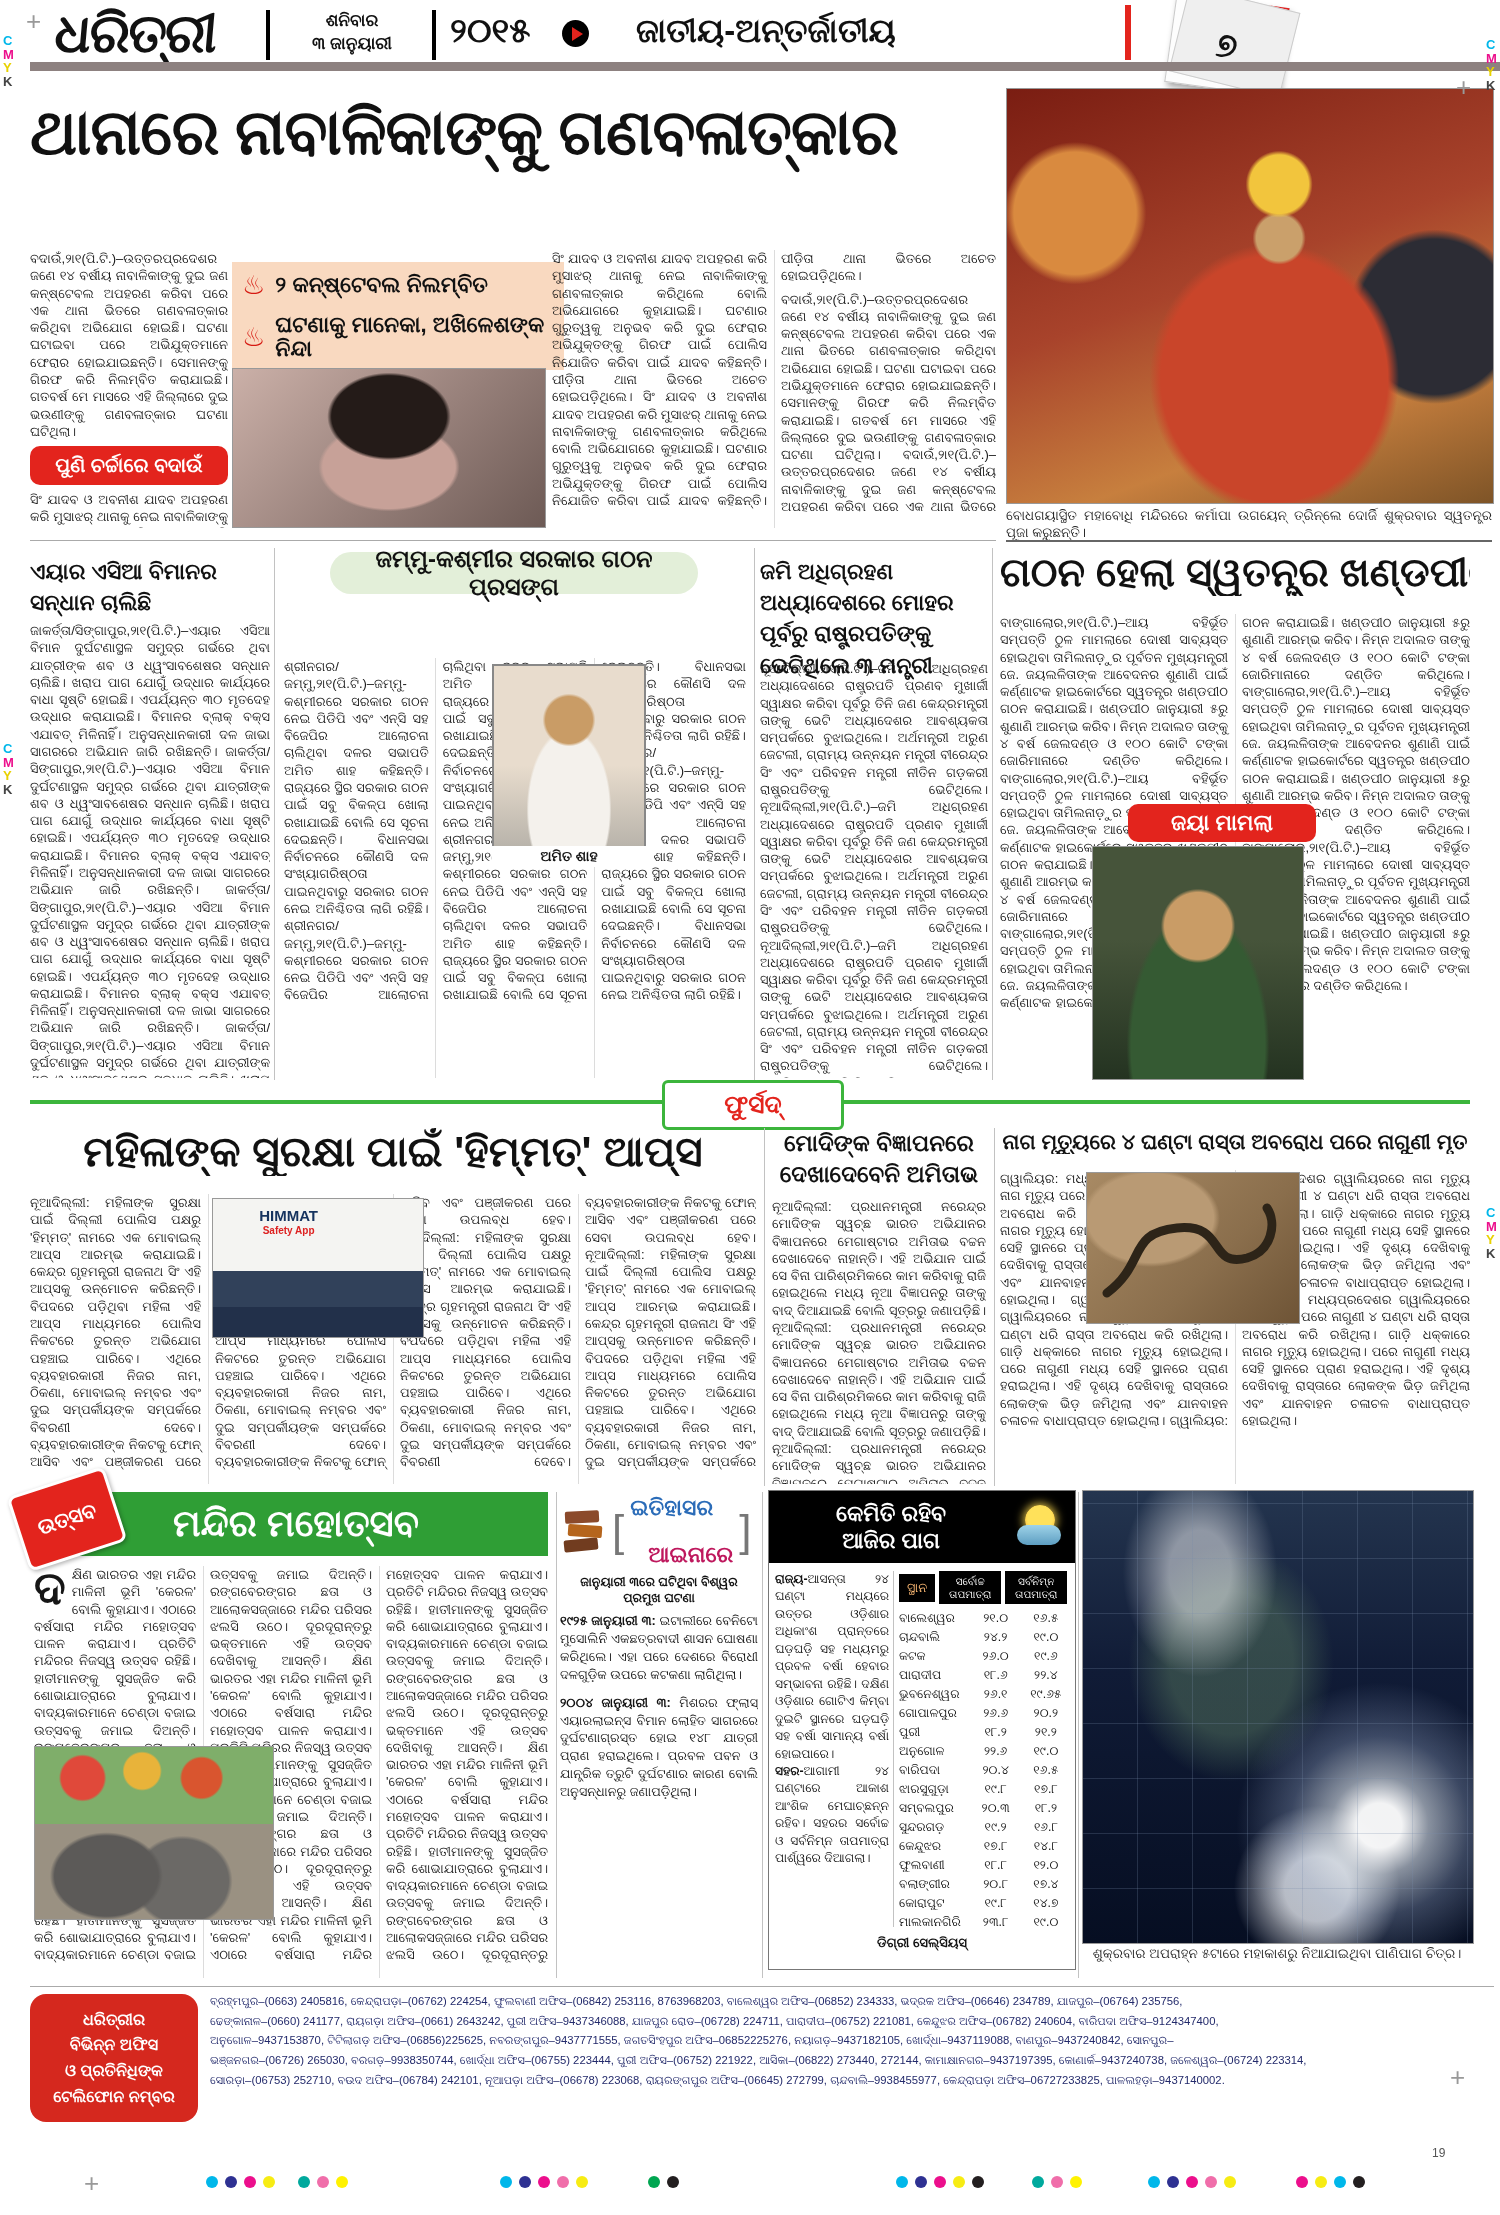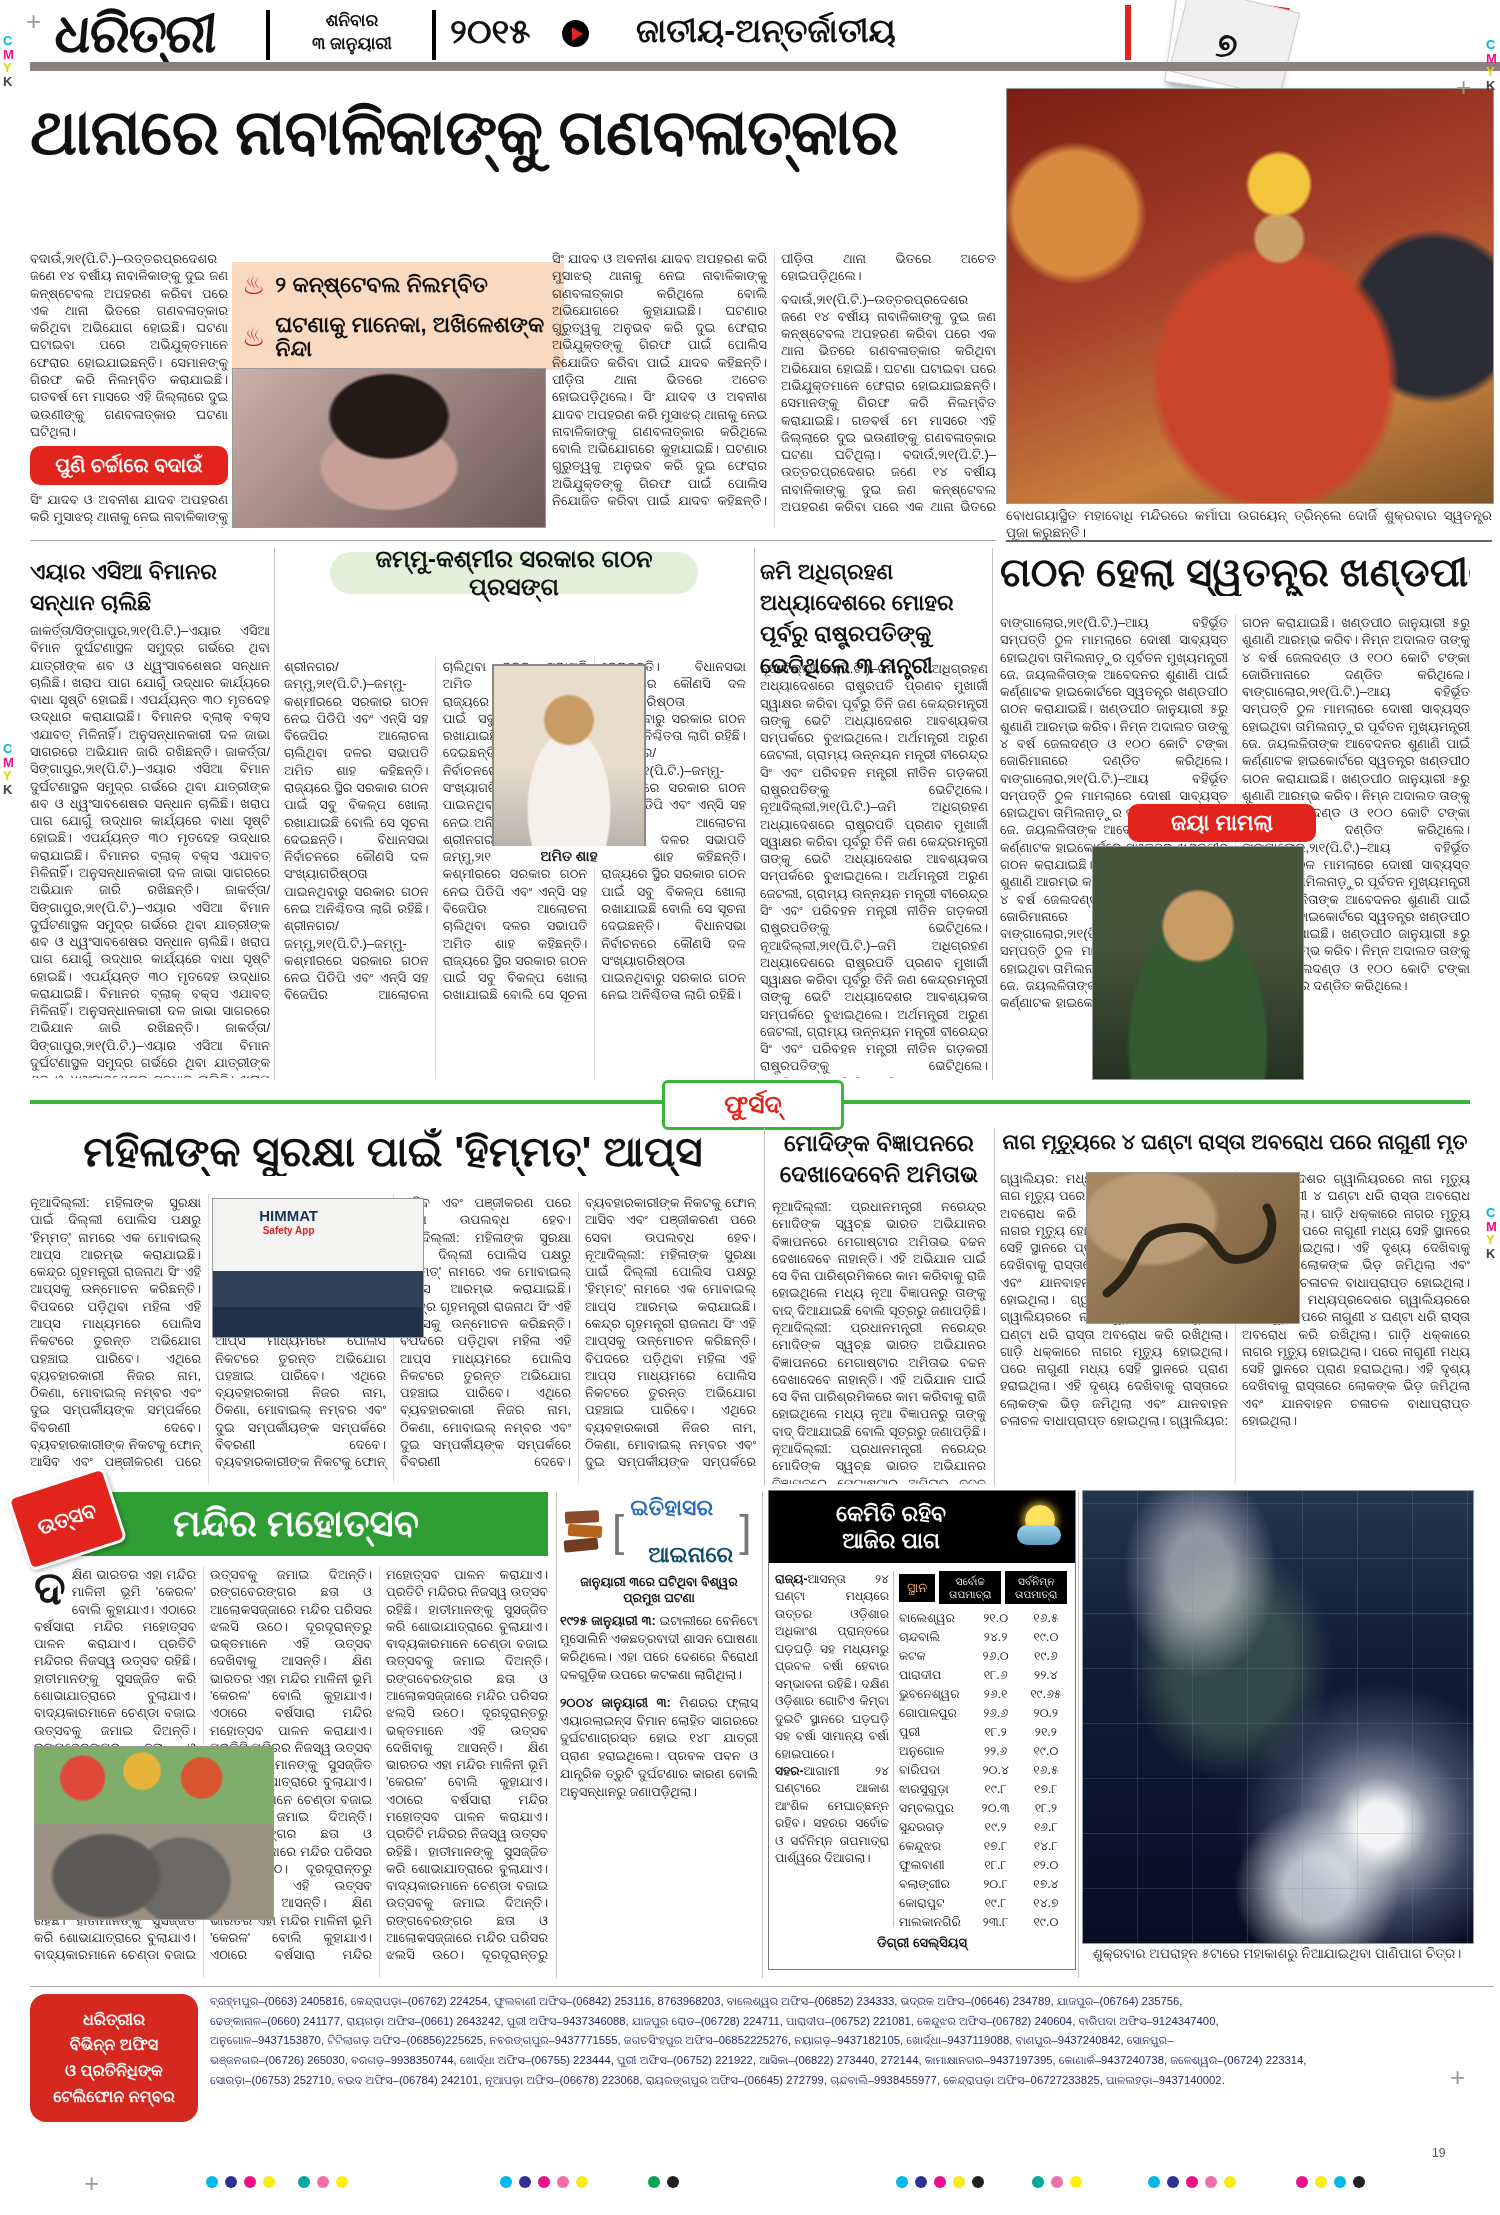--- a/index.html
+++ b/index.html
@@ -10,21 +10,21 @@
   .body-txt p{margin:0 0 6px 0;}
   .c2{column-count:2;column-gap:14px;column-rule:1px solid #dcdcdc;}
   .c3{column-count:3;column-gap:14px;column-rule:1px solid #dcdcdc;}
   .c4{column-count:4;column-gap:14px;column-rule:1px solid #dcdcdc;}
   .vsep{position:absolute;width:1px;background:#c2c2c2;}
   .hsep{position:absolute;height:1px;background:#aaa;}
   
   .masthead{font-size:54px;font-weight:bold;transform:skewX(-5deg);letter-spacing:-2px;}
   .vbar{position:absolute;width:4px;background:#000;}
   .datebox{font-size:17px;font-weight:bold;text-align:center;line-height:1.35;}
-  .year{font-size:34px;font-weight:bold;}
+  .year{font-size:34px;font-weight:bold;font-family:Liberation Serif, serif;}
   .play{position:absolute;width:27px;height:27px;border-radius:50%;background:#000;display:flex;align-items:center;justify-content:center;}
   .play i{display:block;width:0;height:0;border-left:11px solid #e3241d;border-top:7px solid transparent;border-bottom:7px solid transparent;margin-left:4px;}
   .sectionttl{font-size:33px;font-weight:bold;letter-spacing:0;margin-left:36px;}
   .redbar{position:absolute;width:6px;background:#e3241d;}
   .curl{position:absolute;width:112px;height:86px;background:#fdfdfd;border:1px solid #c9c9c9;
         box-shadow:3px 4px 6px rgba(0,0,0,.35);transform:rotate(8deg);border-top:3px solid #d22;
         display:flex;align-items:center;justify-content:center;font-size:34px;font-weight:bold;}
   .curl:before{content:"";position:absolute;right:-8px;top:-6px;width:100%;height:100%;background:#efefef;border:1px solid #ccc;transform:rotate(6deg);z-index:-1;}
   .topbar{position:absolute;background:#8d8180;}
   
@@ -103,21 +103,21 @@
   .dropcap{float:left;font-size:46px;line-height:.9;font-weight:bold;margin:2px 6px 0 0;}
   
   .hist-logo{display:flex;align-items:center;gap:6px;}
   .books{position:relative;width:44px;height:56px;flex:0 0 44px;}
   .books i{position:absolute;display:block;border-radius:2px;}
   .books i:nth-child(1){width:34px;height:12px;background:#713c1f;left:2px;top:36px;transform:rotate(-6deg);}
   .books i:nth-child(2){width:34px;height:12px;background:#b5651d;left:6px;top:22px;transform:rotate(4deg);}
   .books i:nth-child(3){width:34px;height:12px;background:#8b4a2b;left:3px;top:8px;transform:rotate(-3deg);}
   .hist-title{font-size:22px;font-weight:bold;line-height:1.05;}
   .hist-title .t1{color:#2b6cb8;}
-  .hist-title .t2{color:#0c4a6e;display:block;padding-left:18px;margin-top:24px;}
+  .hist-title .t2{color:#be185d;display:block;padding-left:18px;margin-top:24px;}
   .bracket{color:#777;font-size:44px;font-weight:normal;}
   .hist-sub{font-size:12.5px;font-weight:bold;text-align:center;line-height:1.3;}
   .hist-items p{margin:0 0 10px;font-size:12.8px;line-height:1.4;text-align:justify;}
   
   .wbox{border:1px solid #777;}
   .whead{position:absolute;left:0;top:0;right:0;height:72px;background:#000;color:#fff;
      display:flex;align-items:center;gap:10px;padding:0 8px;box-sizing:border-box;}
   .whead .t{font-size:22px;font-weight:bold;line-height:1.25;text-align:center;flex:1;}
   .sunicon{position:relative;width:52px;height:52px;flex:0 0 52px;}
   .sunicon .sun{position:absolute;left:10px;top:4px;width:30px;height:30px;border-radius:50%;

